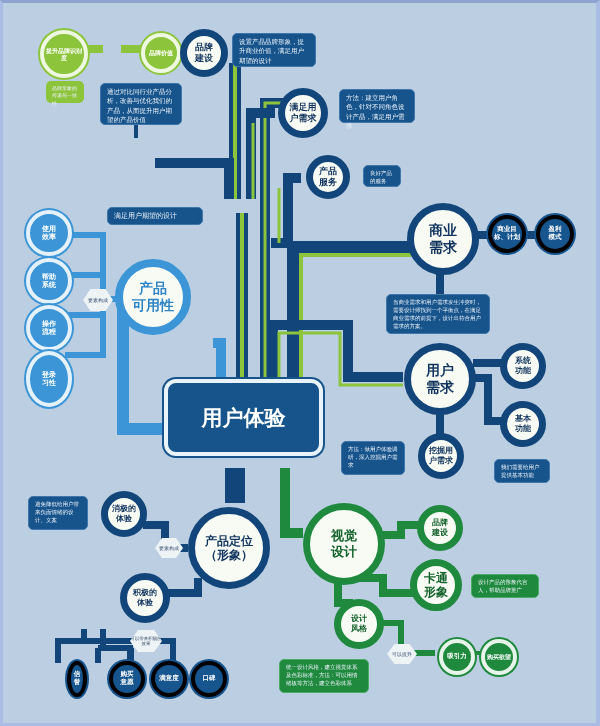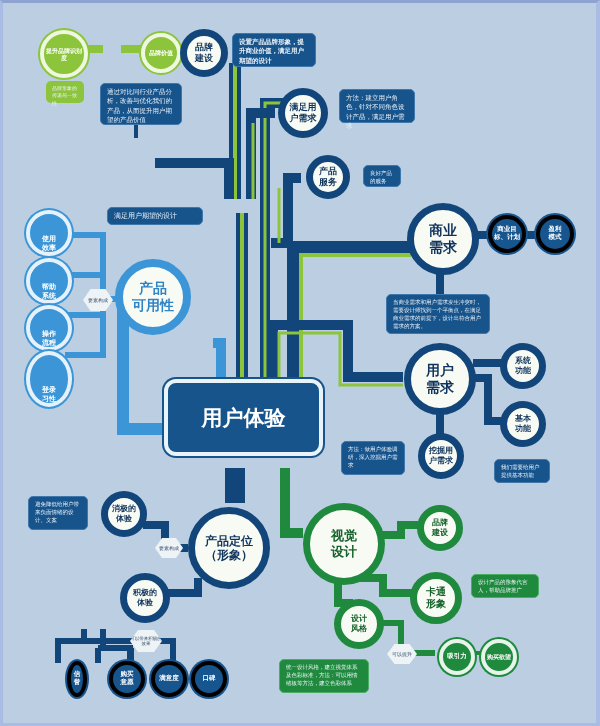--- a/index.html
+++ b/index.html
@@ -4,21 +4,21 @@
 <style>
   html,body{margin:0;padding:0;}
   body{width:600px;height:726px;overflow:hidden;background:#bccfe2;font-family:"DejaVu Sans",sans-serif;}
   #canvas{position:relative;width:600px;height:726px;background:#bccfe2;box-sizing:border-box;border-top:3px solid #8ea3cf;border-right:4px solid #a9bde4;border-left:3px solid #a9bde4;border-bottom:3px solid #a9bde4;overflow:hidden;}
   svg.lines{position:absolute;left:0;top:0;width:600px;height:726px;}
   .node{position:absolute;border-radius:50%;display:flex;align-items:center;justify-content:center;text-align:center;box-sizing:border-box;font-weight:bold;line-height:1.2;}
   .node span{display:block;}
   .n-dark{background:#f8fbf4;border:7px solid #12467a;color:#10345e;}
   .n-dark-fill{background:#17558f;border:4px solid #000000;color:#ffffff;box-shadow:0 0 0 2px #17558f;}
   .n-light{background:#f8fbf4;border:8px solid #3b95d6;color:#2f7fc0;}
-  .n-light-fill{background:#3b95d6;border:4px solid #e6f2fb;color:#ffffff;box-shadow:0 0 0 2px #3b95d6;align-items:flex-end;}
+  .n-light-fill{background:#3b95d6;border:4px solid #e6f2fb;color:#ffffff;box-shadow:0 0 0 2px #3b95d6;}
   .n-green{background:#f8fbf4;border:7px solid #1f8a3e;color:#15632c;}
   .n-green-fill{background:#1f8a3e;border:4px solid #e6f4ea;color:#ffffff;box-shadow:0 0 0 2px #1f8a3e;}
   .n-lime-fill{background:#8cc43c;border:4px solid #eef7df;color:#ffffff;box-shadow:0 0 0 2px #8cc43c;}
   .box{position:absolute;border-radius:5px;padding:4px 6px;box-sizing:border-box;color:#e9f0f7;font-size:6.5px;line-height:1.45;}
   .b-dark{background:#17548c;border:1px solid #3f77ad;}
   .b-green{background:#1f8a3e;border:1px solid #4cac66;}
   .b-lime{background:#8cc43c;}
   .hex{position:absolute;background:#eef3f6;color:#3c5470;font-size:5px;display:flex;align-items:center;justify-content:center;text-align:center;clip-path:polygon(25% 0,75% 0,100% 50%,75% 100%,25% 100%,0 50%);line-height:1.2;}
   .center{position:absolute;left:161px;top:376px;width:159px;height:77px;background:#17548c;border:4px solid #e9f3fa;border-radius:12px;box-shadow:0 0 0 2px #17548c;color:#ffffff;font-size:21px;font-weight:bold;display:flex;align-items:center;justify-content:center;box-sizing:border-box;}
 </style>
@@ -101,21 +101,21 @@
   </div>
   <div class="node n-lime-fill" style="left:138px;top:30px;width:40px;height:40px;font-size:6px;">
     <span>品牌价值</span>
   </div>
   <div class="node n-dark" style="left:177px;top:26px;width:48px;height:48px;font-size:9px;">
     <span>
       <span>品牌</span>
       <span>建设</span>
     </span>
   </div>
-  <div class="box b-dark" style="left:229px;top:30px;width:84px;height:34px;font-weight:bold;">
+  <div class="box b-dark" style="left:229px;top:30px;width:84px;height:34px;">
     <span>设置产品品牌形象，提升商业价值，满足用户期望的设计</span>
   </div>
 
   <div class="box b-dark" style="left:97px;top:80px;width:82px;height:42px;">
     <span>通过对比同行业产品分析，改善与优化我们的产品，从而提升用户期望的产品价值</span>
   </div>
 
   <div class="node n-dark" style="left:275px;top:85px;width:50px;height:50px;font-size:9px;">
     <span>
       <span>满足用</span>
@@ -285,21 +285,21 @@
       <span>视觉</span>
       <span>设计</span>
     </span>
   </div>
   <div class="node n-green" style="left:414px;top:502px;width:46px;height:46px;font-size:8px;">
     <span>
         <span>品牌</span>
         <span>建设</span>
       </span>
   </div>
-  <div class="node n-green" style="left:407px;top:569px;width:52px;height:52px;font-size:10px;">
+  <div class="node n-green" style="left:407px;top:556px;width:52px;height:52px;font-size:12px;">
     <span>
         <span>卡通</span>
         <span>形象</span>
       </span>
   </div>
   <div class="box b-green" style="left:468px;top:571px;width:68px;height:24px;font-size:5.5px;">
     <span>设计产品的形象代言人，帮助品牌推广</span>
   </div>
   <div class="node n-green" style="left:331px;top:596px;width:50px;height:50px;font-size:8px;">
     <span>

